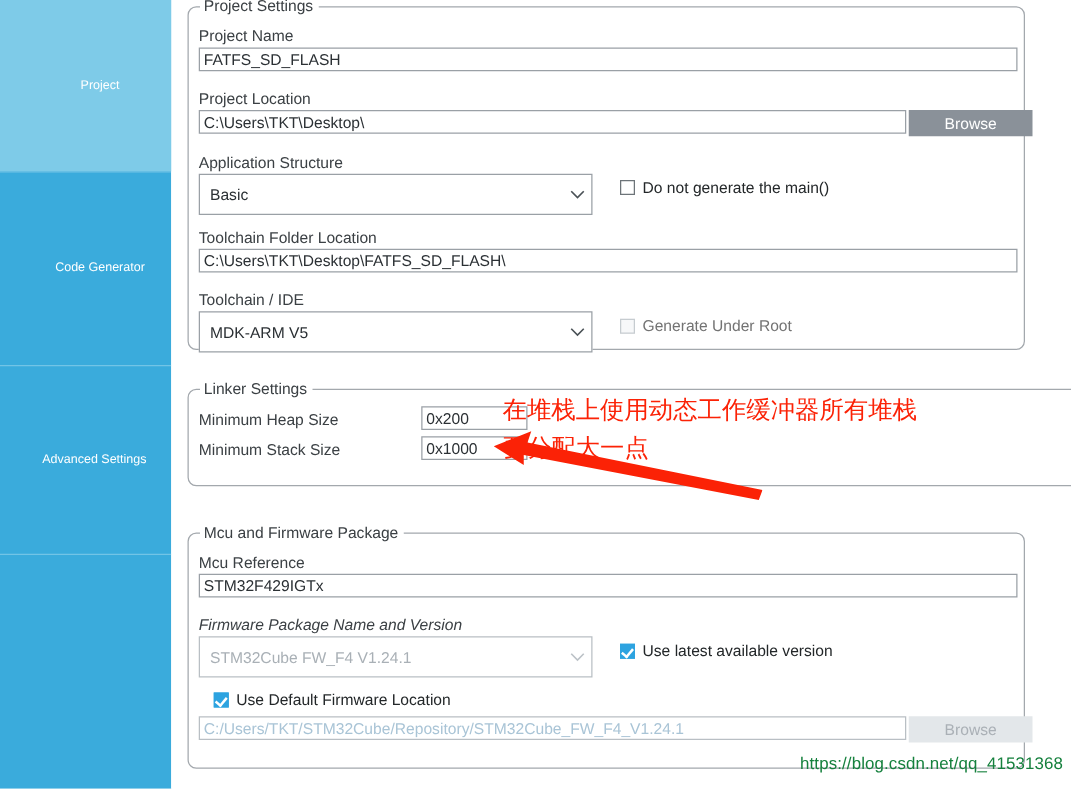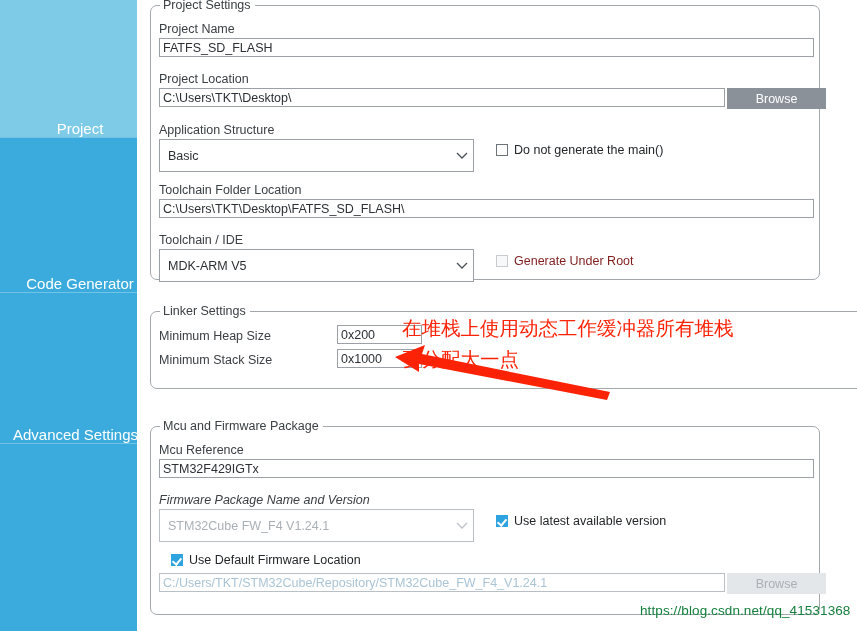--- a/index.html
+++ b/index.html
@@ -13,22 +13,22 @@
   }
 
   
   #sidebar {
     position: absolute; left: 0; top: 0;
     width: 137px; height: 631px;
     background: #3aabdc;
   }
   .side-item {
     position: absolute; left: 0; width: 160px;
-    display: flex; align-items: flex-end; justify-content: center;
-    color: #ffffff; font-size: 15px;
+    display: flex; align-items: center; justify-content: center;
+    color: #ffffff; font-size: 10px;
     text-align: center;
     white-space: nowrap;
   }
   .side-item.selected { background: #7ecbe8; }
   .side-item .sep-top {
     position: absolute; left: 0; top: 0; width: 137px; height: 1px;
     background: #72c4e6;
   }
   #side-0 { top: 0px;   height: 137px; }
   #side-1 { top: 137px; height: 155px; }
@@ -142,21 +142,21 @@
   }
   .cb-row.checked .cb-box::after {
     content: "";
     position: absolute;
     left: 2px; top: 1px;
     width: 4px; height: 7px;
     border: solid #ffffff;
     border-width: 0 2px 2px 0;
     transform: rotate(40deg);
   }
-  .cb-row.disabled { color: #7f1d1d; }
+  .cb-row.disabled { color: #737373; }
   .cb-row.disabled .cb-box { border-color: #c6ccd0; background: #f7f8f9; }
 
   
   #annotation {
     position: absolute;
     left: 402px; top: 313px;
     width: 452px;
     color: #fb2206;
     font-size: 19.5px;
     line-height: 31px;

